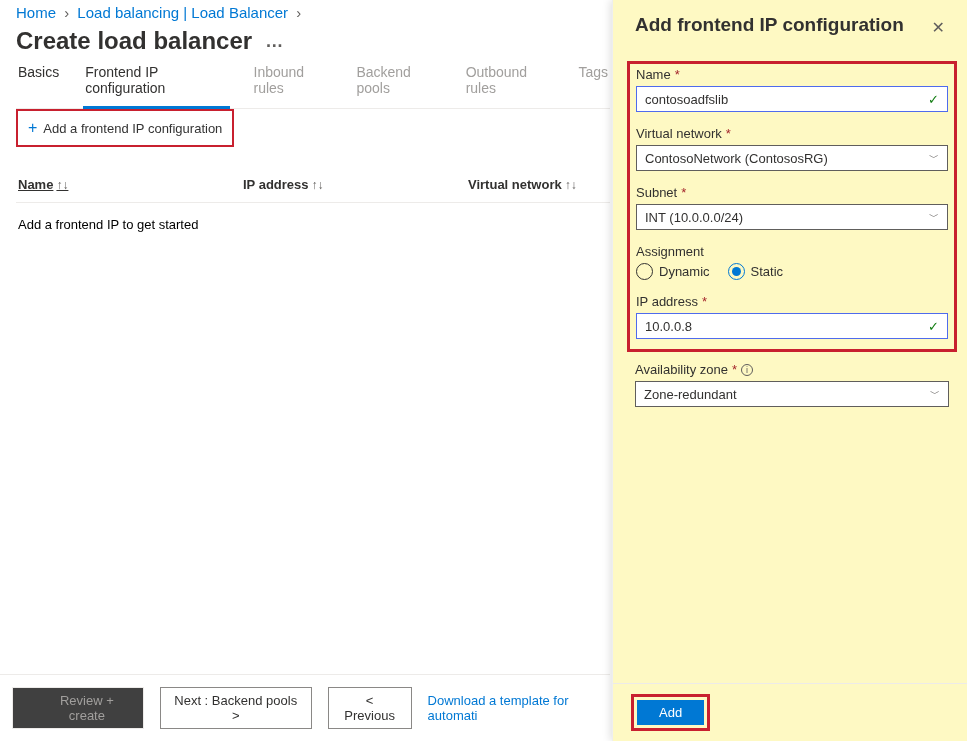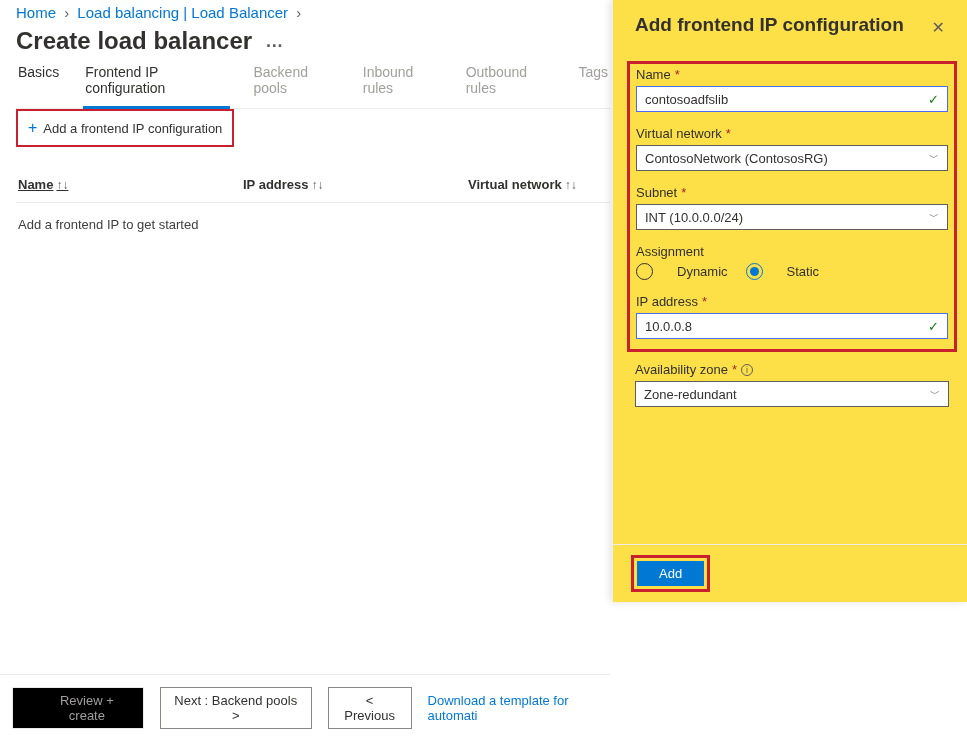--- a/index.html
+++ b/index.html
@@ -14,41 +14,41 @@
   .tab { padding: 8px 2px 10px 2px; font-size: 14px; color: #a19f9d; cursor:pointer; border-bottom: 3px solid transparent; margin-bottom:-1px;}
   .tab.basics { color:#323130;}
   .tab.active { color:#323130; border-bottom-color:#0078d4;}
   .desc { margin: 16px 0 18px 0; color:#323130; font-size:13px;}
   .add-btn-wrap { display:inline-block; padding:4px 6px; border:2px solid #c8202f;}
   .add-btn { display:inline-flex; align-items:center; gap:6px; color:#333; font-size:13px; padding:4px 4px; cursor:pointer;}
   .add-btn .plus { color:#0078d4; font-size:16px;}
   .grid-head { display:flex; border-bottom:1px solid #edebe9; padding:12px 0 10px 2px; margin-top:18px; font-weight:600; font-size:13px;}
   .gh1{width:225px;text-decoration:underline;} .gh2{width:225px;} .gh3{flex:1;}
   .sort { font-weight:400; color:#605e5c; margin-left:3px; font-size:12px;}
-  .empty-row { padding:14px 2px; color:#404040; font-size:13px;}
+  .empty-row { padding:14px 2px; color:#000000; font-size:13px;}
   .footer { position:absolute; bottom:0; left:0; right:0; border-top:1px solid #edebe9; padding:12px 0 12px 12px; display:flex; align-items:center; gap:16px; background:#fff;}
   .btn { border:1px solid #8a8886; background:#fff; padding:5px 12px; font-size:13px; cursor:pointer; color:#323130;}
-  .btn:disabled { color:#a19f9d; background:#000000; border-color:#edebe9;padding-left:30px;}
+  .btn:disabled { color:#a19f9d; background:#404040; border-color:#edebe9;padding-left:30px;}
   .link-btn { color:#0078d4; font-size:13px; }
 
   
-  .panel { position:absolute; top:0; right:0; width:355px; height:602px; background:#fde047; box-shadow:-2px 0 8px rgba(0,0,0,.12); border-left:1px solid #eee; padding:14px 18px 0 22px;}
+  .panel { position:absolute; top:0; right:0; width:355px; height:741px; background:#fef9c3; box-shadow:-2px 0 8px rgba(0,0,0,.12); border-left:1px solid #eee; padding:14px 18px 0 22px;}
   .panel-title-row{ display:flex; justify-content:space-between; align-items:flex-start; margin-bottom:20px;}
   .panel-title { font-size:19px; font-weight:600;}
   .close { font-size:16px; color:#605e5c; cursor:pointer; padding:4px;}
   .field { margin-bottom:14px;}
   .label { font-size:13px; color:#323130; margin-bottom:4px; display:flex; align-items:center; gap:4px;}
   .req { color:#a4262c;}
   .info-ic { width:12px; height:12px; border:1px solid #605e5c; border-radius:50%; display:inline-flex; align-items:center; justify-content:center; font-size:9px; color:#605e5c;}
   .input, .select { width:100%; height:26px; border:1px solid #605e5c; padding:0 8px; font-size:13px; display:flex; align-items:center; justify-content:space-between; background:#fff; cursor:pointer;}
   .valid { border-color:#4f6bed;}
   .chevdn { color:#605e5c; font-size:10px;}
   .check-ic { color:#107c10; font-size:13px;}
   .radio-row { display:flex; gap:18px; align-items:center; margin-top:4px;}
-  .radio { display:flex; align-items:center; gap:24px; cursor:pointer;}
+  .radio { display:flex; align-items:center; gap:6px; cursor:pointer;}
   .radio-ic { width:17px; height:17px; border:1px solid #323130; border-radius:50%; display:flex; align-items:center; justify-content:center;}
   .radio-ic.sel { border-color:#0078d4;}
   .radio-ic.sel::after { content:""; width:9px; height:9px; background:#0078d4; border-radius:50%;}
   .highlight-box { border:3px solid #c8202f; padding:3px 6px 6px 6px; margin:0 -8px 10px -8px;}
   .panel-footer { position:absolute; bottom:0; left:0; right:0; border-top:1px solid #edebe9; padding:10px 18px;}
   .add-primary-wrap { display:inline-block; padding:3px; border:3px solid #c8202f;}
   .btn-primary { background:#0078d4; color:#fff; border:none; padding:5px 22px; font-size:13px; cursor:pointer;}
 </style>
 </head>
 <body>
@@ -61,22 +61,22 @@
     <span class="chev">›</span>
   </div>
   <h1>
     <span class="page-title">Create load balancer</span>
     <span class="ellipsis">…</span>
   </h1>
 
   <div class="tabs">
     <div class="tab basics">Basics</div>
     <div class="tab active">Frontend IP configuration</div>
+    <div class="tab">Inbound rules</div>
     <div class="tab">Backend pools</div>
-    <div class="tab">Inbound rules</div>
     <div class="tab">Outbound rules</div>
     <div class="tab">Tags</div>
   </div>
 
 
   <div class="add-btn-wrap">
     <div class="add-btn">
       <span class="plus">+</span>
       <span>Add a frontend IP configuration</span>
     </div>

